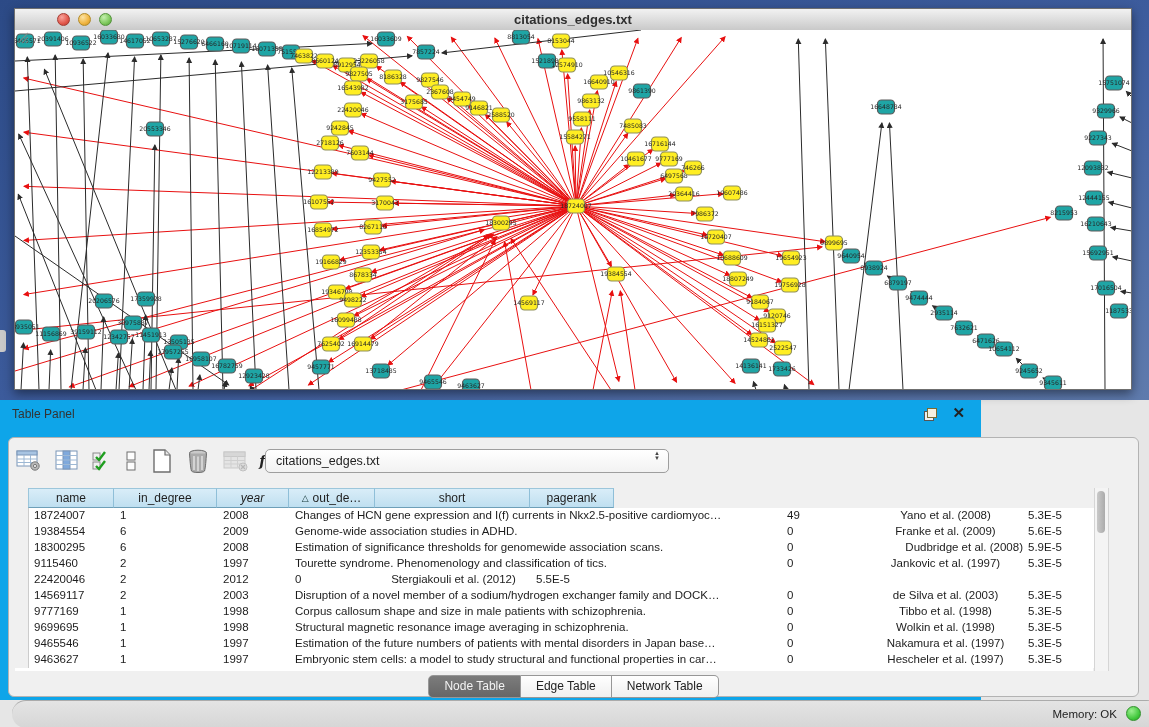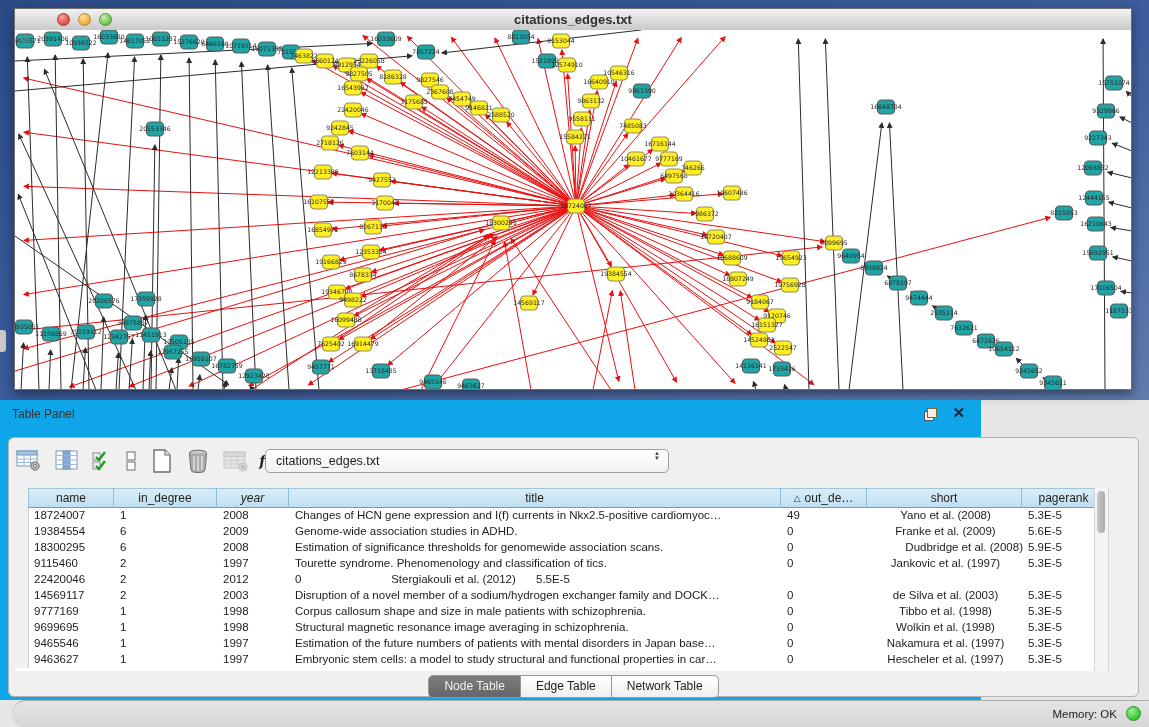--- a/index.html
+++ b/index.html
@@ -800,23 +800,20 @@
       <div class="thead">
           <div class="th" style="width: 86px;">
             <span>name</span>
           </div>
           <div class="th" style="width: 103px;">
             <span>in_degree</span>
           </div>
           <div class="th" style="width: 72px; font-style: italic;">
             <span>year</span>
           </div>
-          <div class="th" style="width: 492px;">
-            <span>title</span>
-          </div>
           <div class="th" style="width: 86px;">
             <span class="sort">△</span>
             <span>out_de…</span>
           </div>
           <div class="th" style="width: 155px;">
             <span>short</span>
           </div>
           <div class="th" style="width: 84px;">
             <span>pagerank</span>
           </div>

